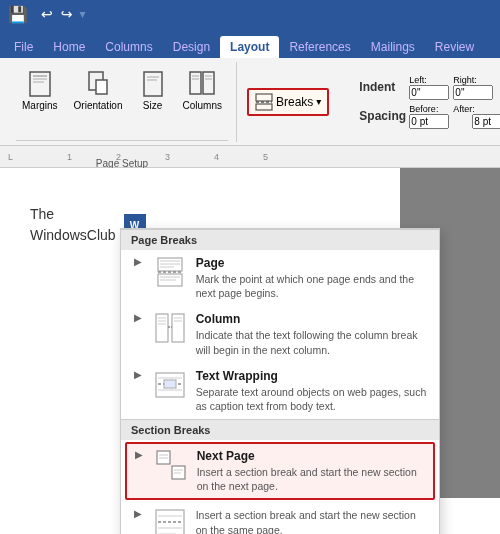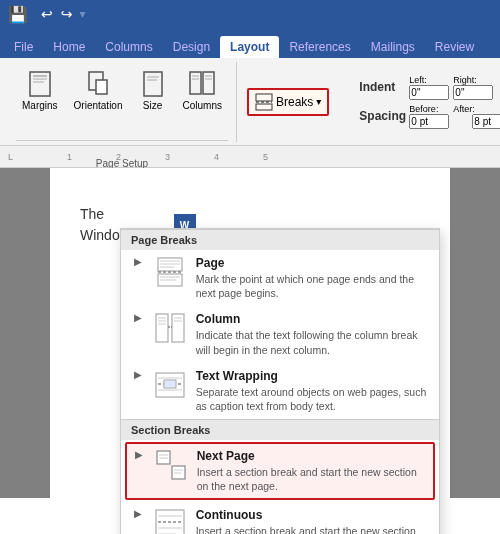--- a/index.html
+++ b/index.html
@@ -201,21 +201,21 @@
   <div class="ruler-mark">
     <span>L</span>
     <span style="margin-left:50px;">1</span>
     <span style="margin-left:40px;">2</span>
     <span style="margin-left:40px;">3</span>
     <span style="margin-left:40px;">4</span>
     <span style="margin-left:40px;">5</span>
   </div>
 </div>
 
-<div class="doc-area" style="position:relative;">
+<div class="doc-area" style="position:relative;flex-direction:column;">
   <div class="doc-margin-left"></div>
   <div class="doc-page">
     <div class="doc-content">
       <div class="doc-logo">
         <div style="display:flex;flex-direction:column;">
           <span>The</span>
           <span>WindowsClub</span>
         </div>
         <div class="doc-logo-box">W</div>
       </div>
@@ -308,19 +308,18 @@
       <div class="dropdown-item-icon continuous-icon">
         <svg width="32" height="32" viewBox="0 0 32 32">
           <rect x="2" y="2" width="28" height="28" fill="#fff" stroke="#aaa" stroke-width="1.2"></rect>
           <line x1="4" y1="8" x2="28" y2="8" stroke="#ccc" stroke-width="1"></line>
           <line x1="4" y1="14" x2="28" y2="14" stroke="#888" stroke-width="1.5" stroke-dasharray="3,2"></line>
           <line x1="4" y1="20" x2="28" y2="20" stroke="#ccc" stroke-width="1"></line>
           <line x1="4" y1="26" x2="22" y2="26" stroke="#ccc" stroke-width="1"></line>
         </svg>
       </div>
       <div class="dropdown-item-text">
-        <div class="dropdown-item-title">Continuous</div>
         <div class="dropdown-item-desc">Insert a section break and start the new section on the same page.</div>
       </div>
     </div>
 
   </div>
 </div>
 
 </body></html>

